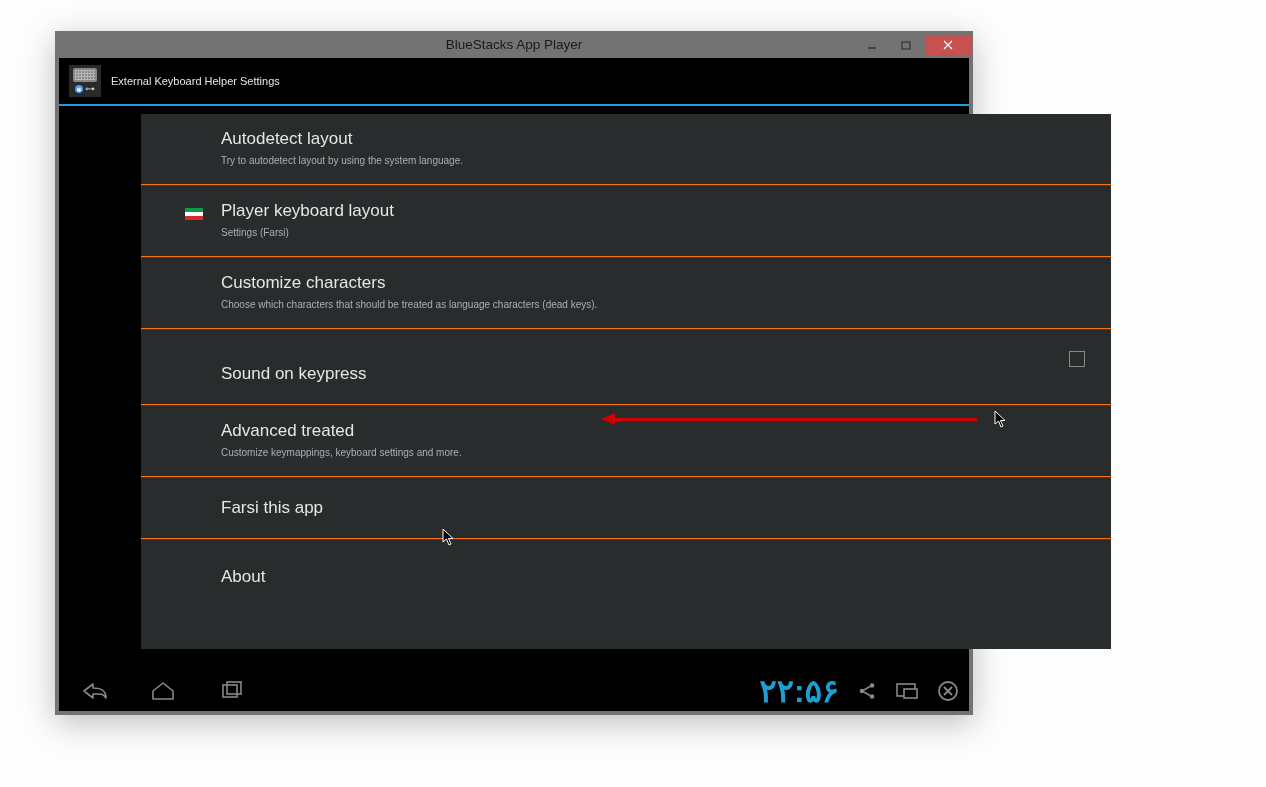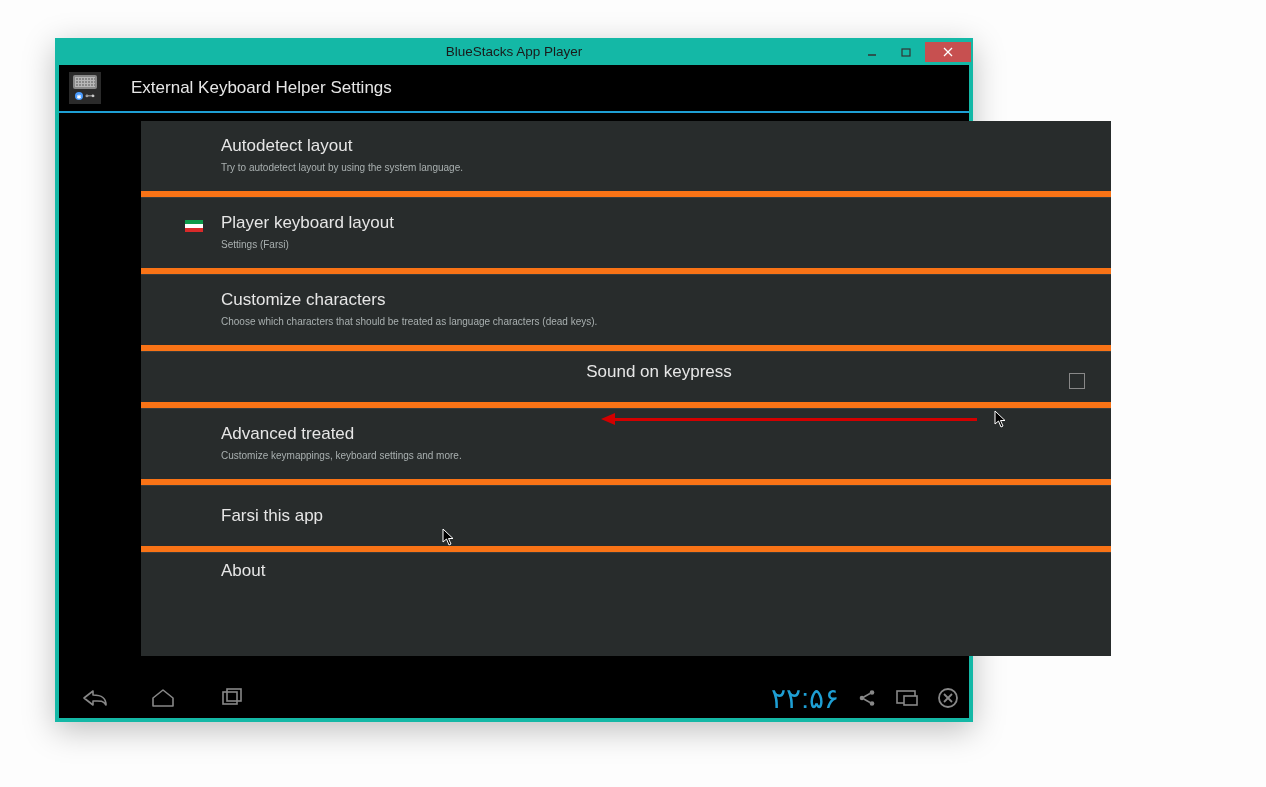--- a/index.html
+++ b/index.html
@@ -11,24 +11,24 @@
       background: #fdfdfd;
       font-family: "Segoe UI", Arial, sans-serif;
       width: 1266px;
       height: 787px;
       position: relative;
       overflow: hidden;
     }
     .outer-frame {
       position: absolute;
       left: 55px;
-      top: 38px;
+      top: 31px;
       width: 918px;
       height: 684px;
-      background: #14b8a6;
+      background: #737373;
       box-shadow: 0 8px 30px rgba(0,0,0,0.25);
     }
     .titlebar {
       height: 27px;
       display: flex;
       align-items: center;
       justify-content: center;
       position: relative;
     }
     .titlebar-title {
@@ -125,35 +125,34 @@
       justify-content: center;
       color: white;
     }
     .usb-shape {
       font-size: 10px;
       color: #ccc;
       line-height: 1;
     }
     .app-header-title {
       color: #e6e6e6;
-      font-size: 17px;
+      font-size: 11px;
       font-weight: 400;
-      margin-left: 20px;
     }
     .settings-panel {
       position: absolute;
       left: 82px;
       top: 56px;
       width: 970px;
       height: 535px;
       background: #282c2c;
     }
     .setting-item {
       padding: 14px 14px 14px 80px;
-      border-bottom: 6px solid #f97316;
+      border-bottom: 1px solid #f97316;
       border-top: 1px solid #383c3c;
       cursor: pointer;
       position: relative;
     }
     .setting-item:first-child {
       border-top: none;
     }
     .setting-title {
       color: #e6e6e6;
       font-size: 17px;
@@ -211,22 +210,22 @@
     .nav-icon {
       cursor: pointer;
       color: #888;
       display: flex;
       align-items: center;
       justify-content: center;
     }
     .clock-text {
       color: #1e9fd4;
       font-family: "Segoe UI", Arial, sans-serif;
-      font-size: 28px;
-      font-weight: 400;
+      font-size: 32px;
+      font-weight: 700;
       letter-spacing: 1px;
     }
     .arrow-annotation {
       position: absolute;
       left: 613px;
       top: 418px;
       width: 364px;
       height: 3px;
       background: #d30000;
       pointer-events: none;
@@ -311,32 +310,32 @@
           <div class="flag-stripe-w"></div>
           <div class="flag-stripe-r"></div>
         </div>
         <div class="setting-title">Player keyboard layout</div>
         <div class="setting-sub">Settings (Farsi)</div>
       </div>
       <div class="setting-item">
         <div class="setting-title">Customize characters</div>
         <div class="setting-sub">Choose which characters that should be treated as language characters (dead keys).</div>
       </div>
-      <div class="setting-item" style="padding-top:9px;padding-bottom:19px;text-align:center;">
+      <div class="setting-item" style="padding-top:33px;padding-bottom:19px;">
         <div class="setting-title">Sound on keypress</div>
         <div class="checkbox"></div>
       </div>
       <div class="setting-item">
         <div class="setting-title">Advanced treated</div>
         <div class="setting-sub">Customize keymappings, keyboard settings and more.</div>
       </div>
       <div class="setting-item" style="padding-top:19px;padding-bottom:19px;">
         <div class="setting-title">Farsi this app</div>
       </div>
-      <div class="setting-item" style="padding-top:7px;padding-bottom:19px;border-bottom:none;">
+      <div class="setting-item" style="padding-top:26px;padding-bottom:19px;border-bottom:none;">
         <div class="setting-title">About</div>
       </div>
     </div>
 
     <div class="bottom-nav">
       <div class="nav-left">
         <div class="nav-icon">
           <svg width="28" height="22" viewBox="0 0 28 22">
               <path d="M 3 11 L 12 4 L 12 8 C 20 8 25 10 25 18 C 22 13 18 14 12 14 L 12 18 Z" fill="none" stroke="#888" stroke-width="1.6" stroke-linejoin="round"></path>
             </svg>

